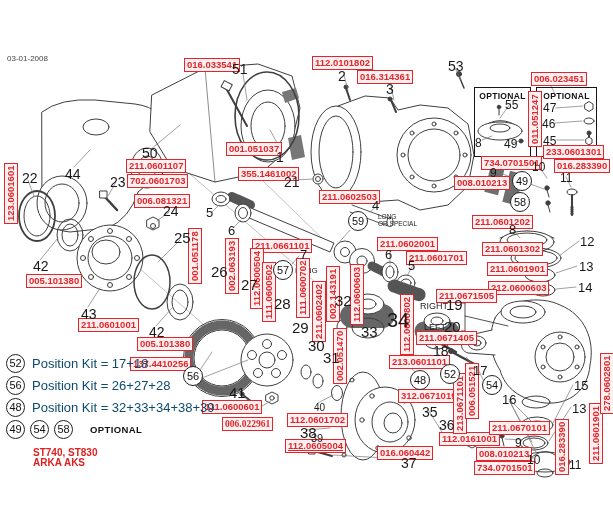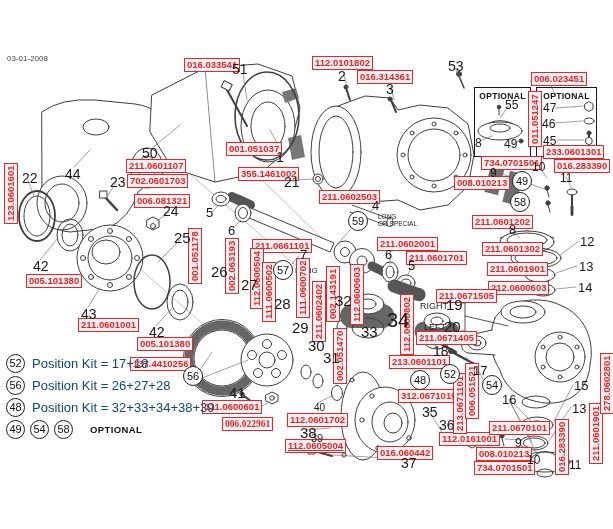--- a/index.html
+++ b/index.html
@@ -514,15 +514,19 @@
     <div class="lrow">
       <span class="lcirc">48</span>
       <span class="ltext">Position Kit = 32+33+34+38+39</span>
     </div>
     <div class="lrow">
       <span class="lcirc">49</span>
       <span class="lcirc">54</span>
       <span class="lcirc">58</span>
       <span class="loptional">OPTIONAL</span>
     </div>
+    <div class="lmodel">
+      <div>ST740, ST830</div>
+      <div>ARKA AKS</div>
+    </div>
   </div>
 
 </div>
 
 </body></html>

